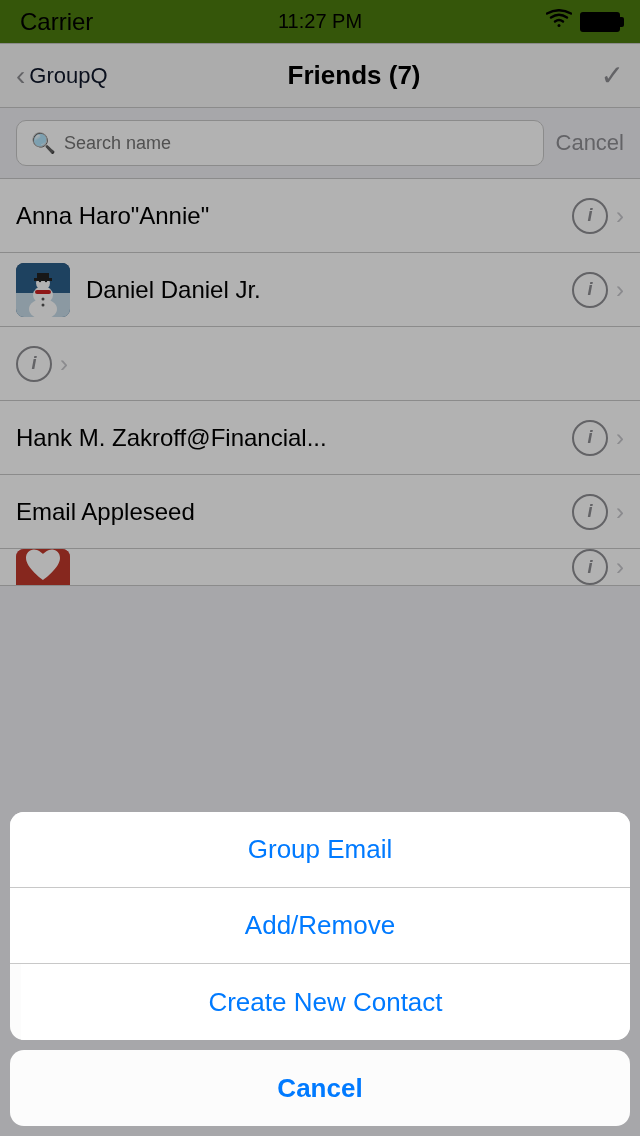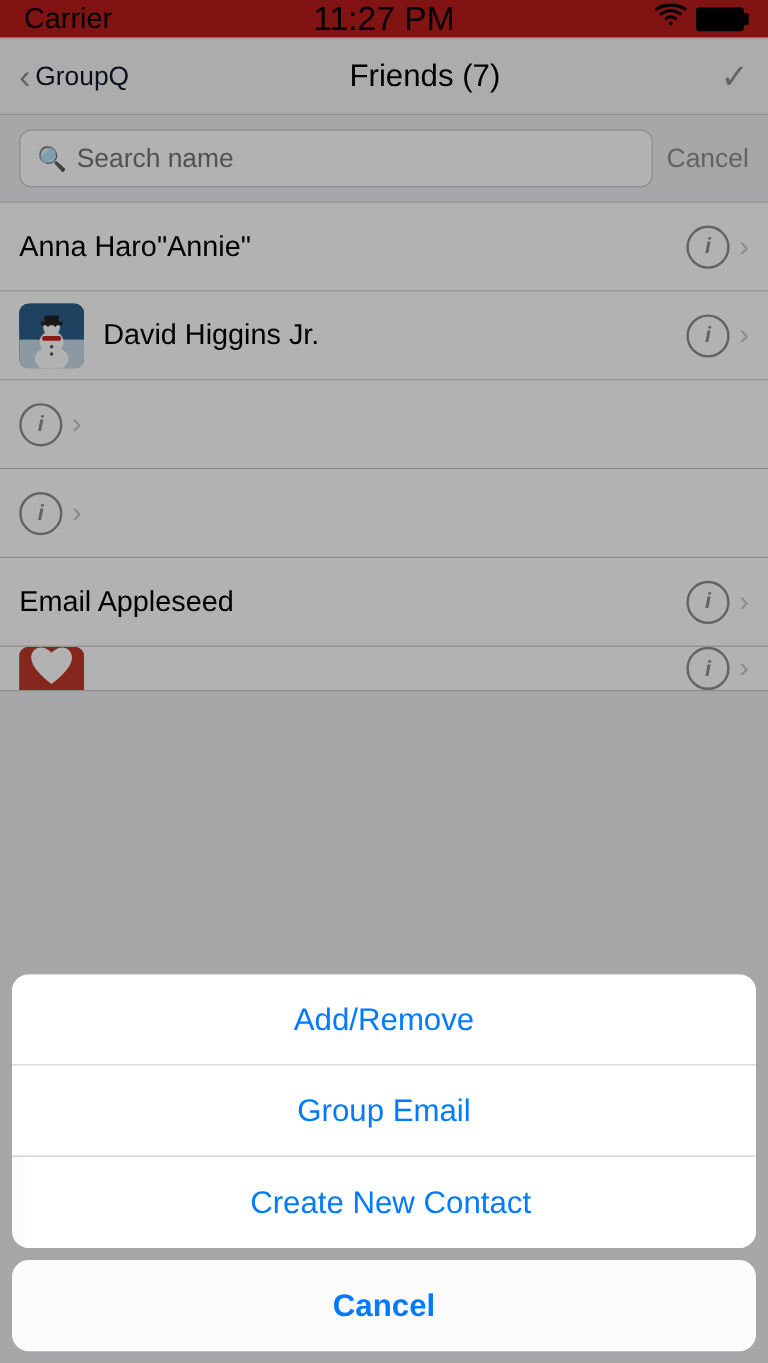--- a/index.html
+++ b/index.html
@@ -9,36 +9,36 @@
       width: 640px;
       height: 1136px;
       font-family: -apple-system, 'Helvetica Neue', Arial, sans-serif;
       background: #efeff4;
       overflow: hidden;
       position: relative;
     }
 
     
     .status-bar {
-      height: 32px;
-      background: #b91c1c;
+      height: 44px;
+      background: #4d7c0f;
       display: flex;
       align-items: center;
       justify-content: space-between;
       padding: 0 20px;
       border-bottom: 1px solid #c8c8c8;
     }
     .status-bar-left {
       font-size: 24px;
       font-weight: 500;
       color: #000;
       width: 120px;
     }
     .status-bar-center {
-      font-size: 28px;
+      font-size: 20px;
       font-weight: 500;
       color: #000;
       text-align: center;
     }
     .status-bar-right {
       display: flex;
       align-items: center;
       gap: 8px;
       justify-content: flex-end;
       width: 120px;
@@ -88,21 +88,21 @@
       font-size: 28px;
       color: #8e8e93;
       line-height: 1;
     }
     .nav-back-text {
       font-size: 22px;
       color: #0f172a;
     }
     .nav-title {
       font-size: 26px;
-      font-weight: normal;
+      font-weight: bold;
       color: #000;
       text-align: right;
     }
     .nav-check {
       font-size: 28px;
       color: #8e8e93;
     }
 
     
     .search-container {
@@ -123,21 +123,21 @@
       gap: 8px;
       border: 1px solid #c8c8c8;
     }
     .search-icon {
       color: #8e8e93;
       font-size: 20px;
     }
     .search-input {
       border: none;
       outline: none;
-      font-size: 22px;
+      font-size: 18px;
       color: #4c1d95;
       background: transparent;
       width: 100%;
     }
     .search-cancel {
       font-size: 22px;
       color: #8e8e93;
     }
 
     
@@ -327,35 +327,36 @@
 
         <circle cx="24" cy="18" r="1.2" fill="#222"></circle>
         <circle cx="30" cy="18" r="1.2" fill="#222"></circle>
 
         <rect x="19" y="27" width="16" height="4" fill="#cc2222" rx="2"></rect>
 
         <circle cx="27" cy="36" r="1.5" fill="#555"></circle>
         <circle cx="27" cy="42" r="1.5" fill="#555"></circle>
       </svg>
     </div>
-    <span class="contact-name">David Higgins Jr.</span>
-    <div class="contact-info-btn">
-      <span>i</span>
-    </div>
-    <span class="contact-chevron">›</span>
-  </div>
-
-  <div class="contact-item">
-    <div class="contact-info-btn">
-      <span>i</span>
-    </div>
-    <span class="contact-chevron">›</span>
-  </div>
-
-  <div class="contact-item">
+    <span class="contact-name">Daniel Daniel Jr.</span>
+    <div class="contact-info-btn">
+      <span>i</span>
+    </div>
+    <span class="contact-chevron">›</span>
+  </div>
+
+  <div class="contact-item">
+    <div class="contact-info-btn">
+      <span>i</span>
+    </div>
+    <span class="contact-chevron">›</span>
+  </div>
+
+  <div class="contact-item">
+    <span class="contact-name">Hank M. Zakroff@Financial...</span>
     <div class="contact-info-btn">
       <span>i</span>
     </div>
     <span class="contact-chevron">›</span>
   </div>
 
   <div class="contact-item">
     <span class="contact-name">Email Appleseed</span>
     <div class="contact-info-btn">
       <span>i</span>
@@ -375,21 +376,21 @@
       <span>i</span>
     </div>
     <span class="contact-chevron">›</span>
   </div>
 </div>
 
 <div class="overlay">
   <div class="action-sheet">
 
     <div class="action-sheet-group">
+      <div class="action-sheet-item">Group Email</div>
       <div class="action-sheet-item">Add/Remove</div>
-      <div class="action-sheet-item">Group Email</div>
       <div class="action-sheet-item" style="border-bottom: none; margin-left: 11px;">Create New Contact</div>
     </div>
 
     <div class="action-sheet-cancel">Cancel</div>
 
   </div>
 </div>
 
 </body></html>

